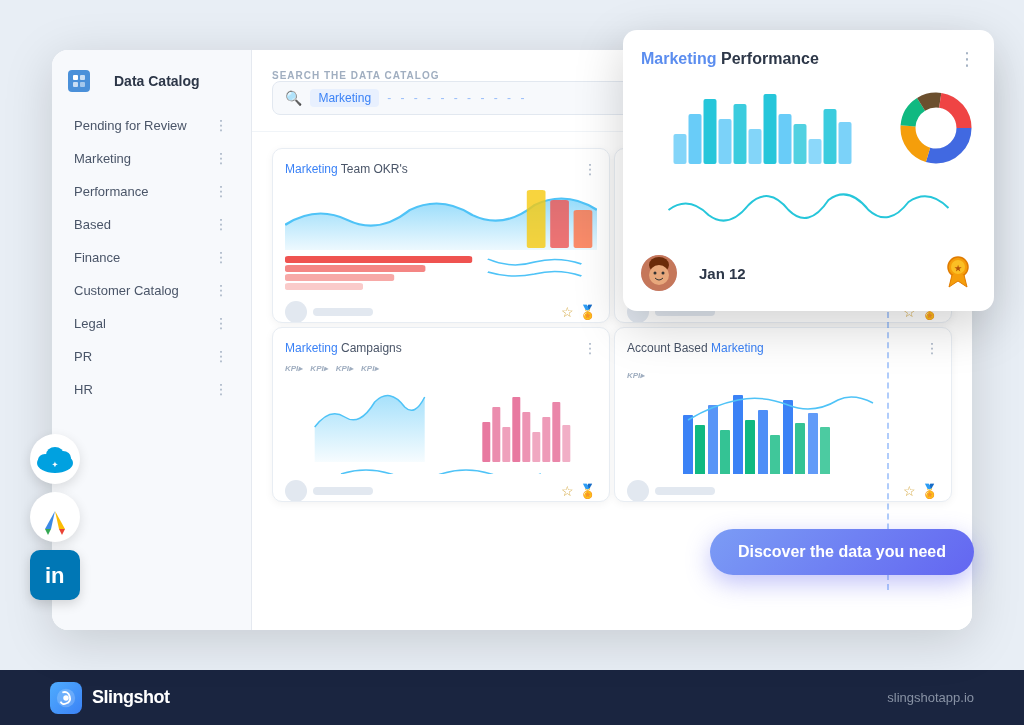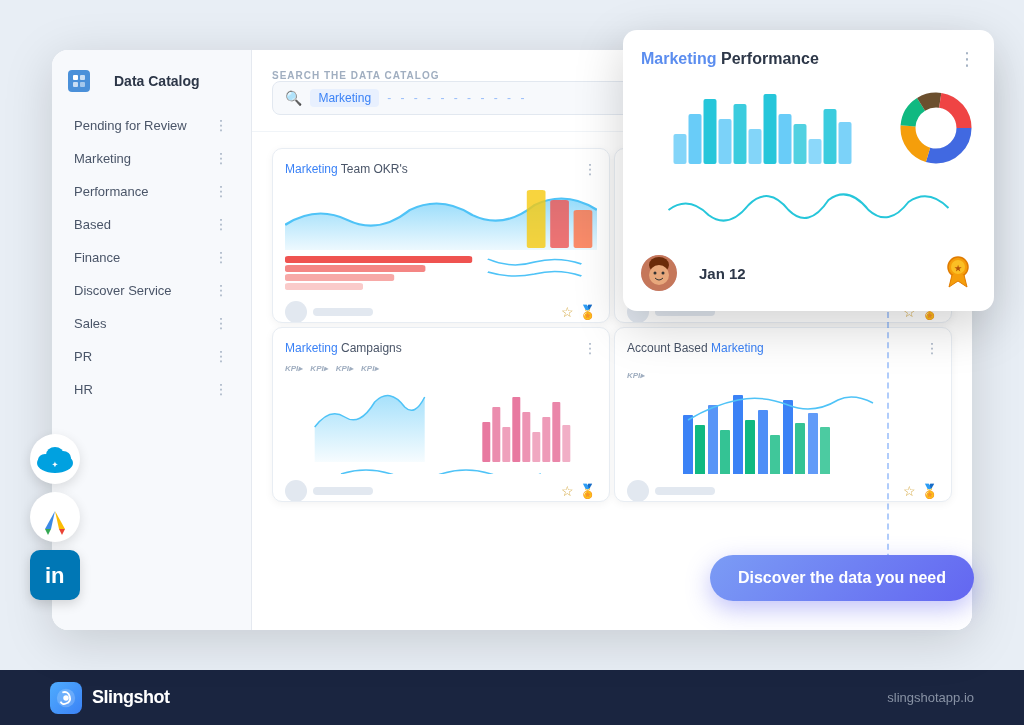--- a/index.html
+++ b/index.html
@@ -312,21 +312,21 @@
 
     .user-date {
       font-size: 15px;
       font-weight: 600;
       color: #2d3748;
     }
 
     
     .discover-btn {
       position: absolute;
-      bottom: 69px;
+      bottom: 95px;
       right: 50px;
       background: linear-gradient(135deg, #7b9cf5, #6366f1);
       color: white;
       border-radius: 30px;
       padding: 14px 28px;
       font-size: 16px;
       font-weight: 600;
       box-shadow: 0 8px 25px rgba(99,102,241,0.4);
       cursor: pointer;
       z-index: 20;
@@ -435,25 +435,25 @@
       </div>
       <div class="sidebar-item">
         <span>Based</span>
         <span class="dots">⋮</span>
       </div>
       <div class="sidebar-item">
         <span>Finance</span>
         <span class="dots">⋮</span>
       </div>
       <div class="sidebar-item">
-        <span>Discover Service</span>
+        <span>Customer Catalog</span>
         <span class="dots">⋮</span>
       </div>
       <div class="sidebar-item">
-        <span>Sales</span>
+        <span>Legal</span>
         <span class="dots">⋮</span>
       </div>
       <div class="sidebar-item">
         <span>PR</span>
         <span class="dots">⋮</span>
       </div>
       <div class="sidebar-item">
         <span>HR</span>
         <span class="dots">⋮</span>
       </div>

